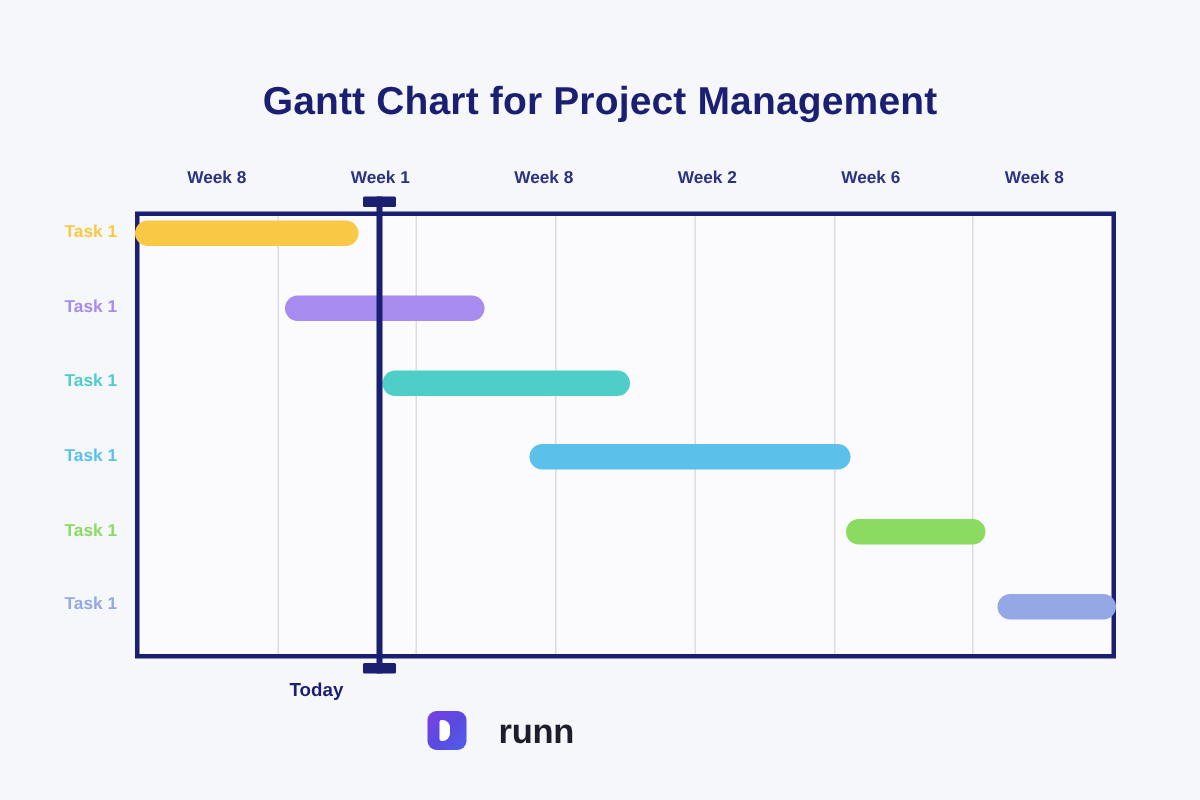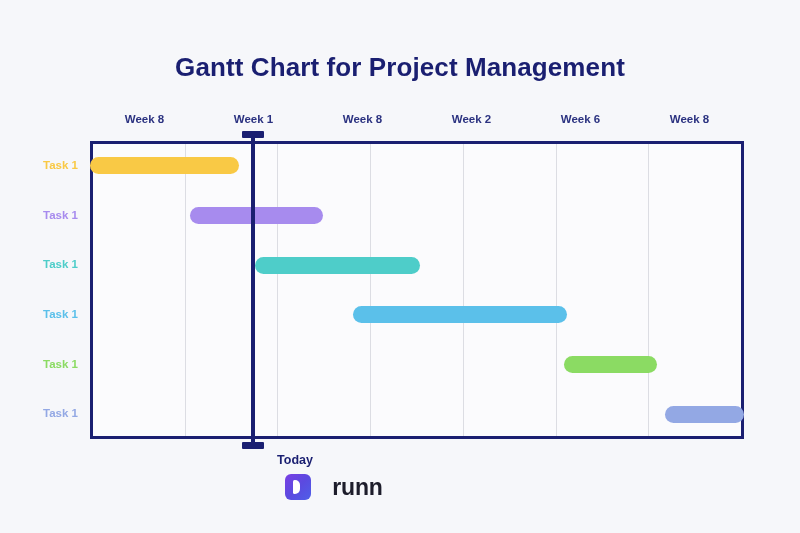--- a/index.html
+++ b/index.html
@@ -100,32 +100,32 @@
     left: 242px;
     z-index: 6;
   }
   .today-cap.top { top: 131px; }
   .today-cap.bottom { top: 442px; }
   .today-label {
     position: absolute;
     left: 193px;
     top: 453px;
     width: 120px;
-    text-align: right;
+    text-align: left;
     font-size: 12.5px;
     font-weight: bold;
     color: #1a1f71;
     white-space: nowrap;
   }
 
   
   .rows {
     position: absolute;
     left: 0;
-    top: 141px;
+    top: 131px;
     width: 800px;
     height: 298px;
     z-index: 3;
   }
   .row {
     position: absolute;
     left: 0;
     width: 800px;
     height: 49.6px;
   }

